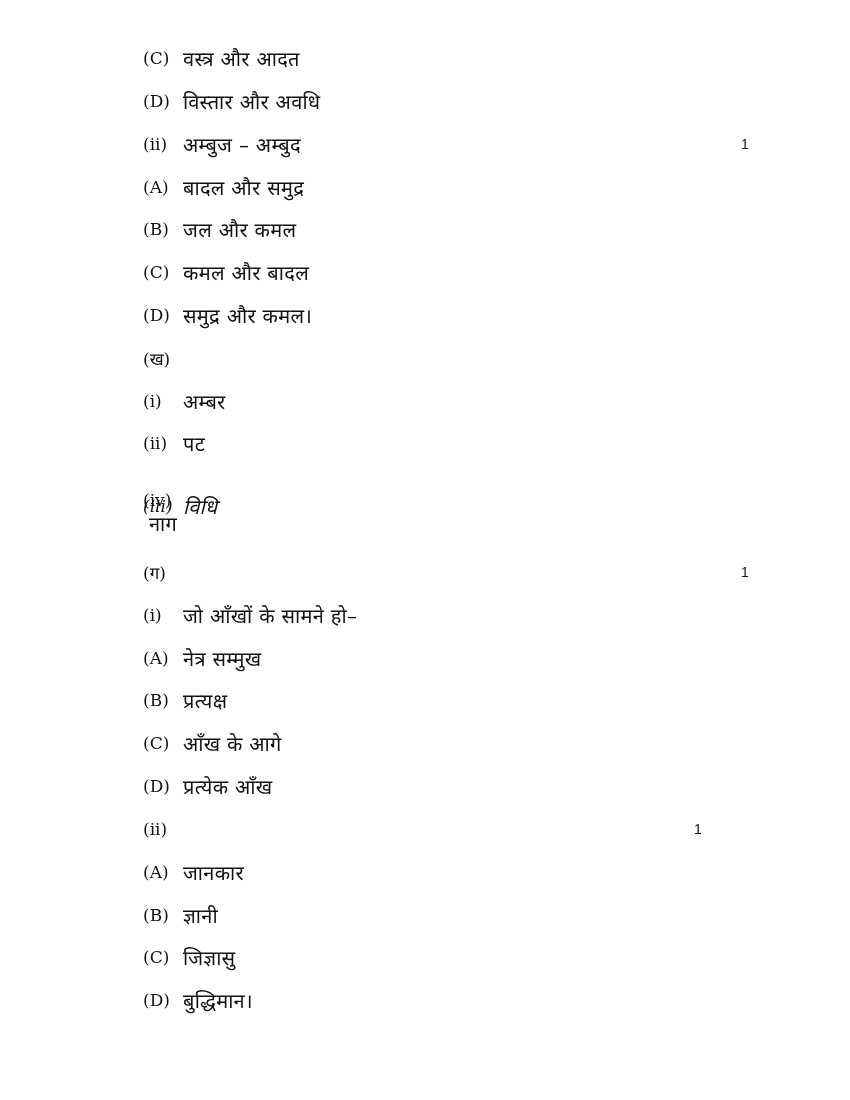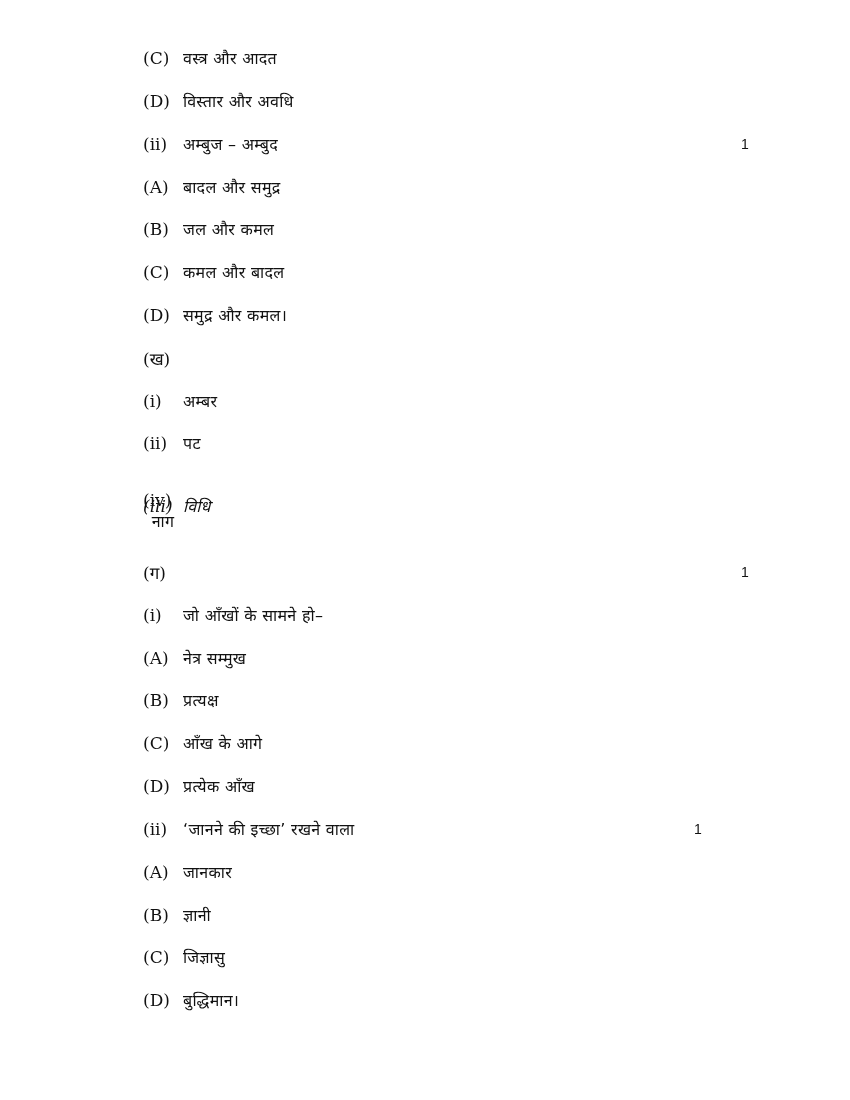--- a/index.html
+++ b/index.html
@@ -1,20 +1,20 @@
 <!DOCTYPE html>
 <html><head>
 <meta charset="utf-8">
 <style>
   html, body { margin: 0; padding: 0; background: #ffffff; }
   body { width: 850px; height: 1100px; position: relative; overflow: hidden;
          font-family: "DejaVu Sans", "Liberation Sans", sans-serif; color: #111; }
   .line { position: absolute; left: 143px; height: 26px; display: flex; align-items: center; }
   .label { font-family: "DejaVu Serif", "Liberation Serif", serif; font-size: 17px; width: 40px; display: inline-block; }
-  .text { font-size: 16px; white-space: nowrap; letter-spacing: 0.3px; }
+  .text { font-size: 20px; white-space: nowrap; letter-spacing: 0.3px; }
   .marks { position: absolute; font-family: "Liberation Sans", sans-serif; font-size: 14px; height: 26px; display: flex; align-items: center; }
 </style>
 </head>
 <body>
 
 <div id="doc">
     <div class="line" style="top: 45px;">
       <span class="label">(C)</span>
       <span class="text">वस्त्र और आदत</span>
     </div>
@@ -81,21 +81,20 @@
     <div class="line" style="top: 730px;">
       <span class="label">(C)</span>
       <span class="text">आँख के आगे</span>
     </div>
     <div class="line" style="top: 773px;">
       <span class="label">(D)</span>
       <span class="text">प्रत्येक आँख</span>
     </div>
     <div class="line" style="top: 816px;">
       <span class="label">(ii)</span>
-      <span class="text">‘जानने की इच्छा’ रखने वाला</span>
     </div>
     <span class="marks" style="top: 816px; left: 694px;">1</span>
     <div class="line" style="top: 859px;">
       <span class="label">(A)</span>
       <span class="text">जानकार</span>
     </div>
     <div class="line" style="top: 902px;">
       <span class="label">(B)</span>
       <span class="text">ज्ञानी</span>
     </div>

